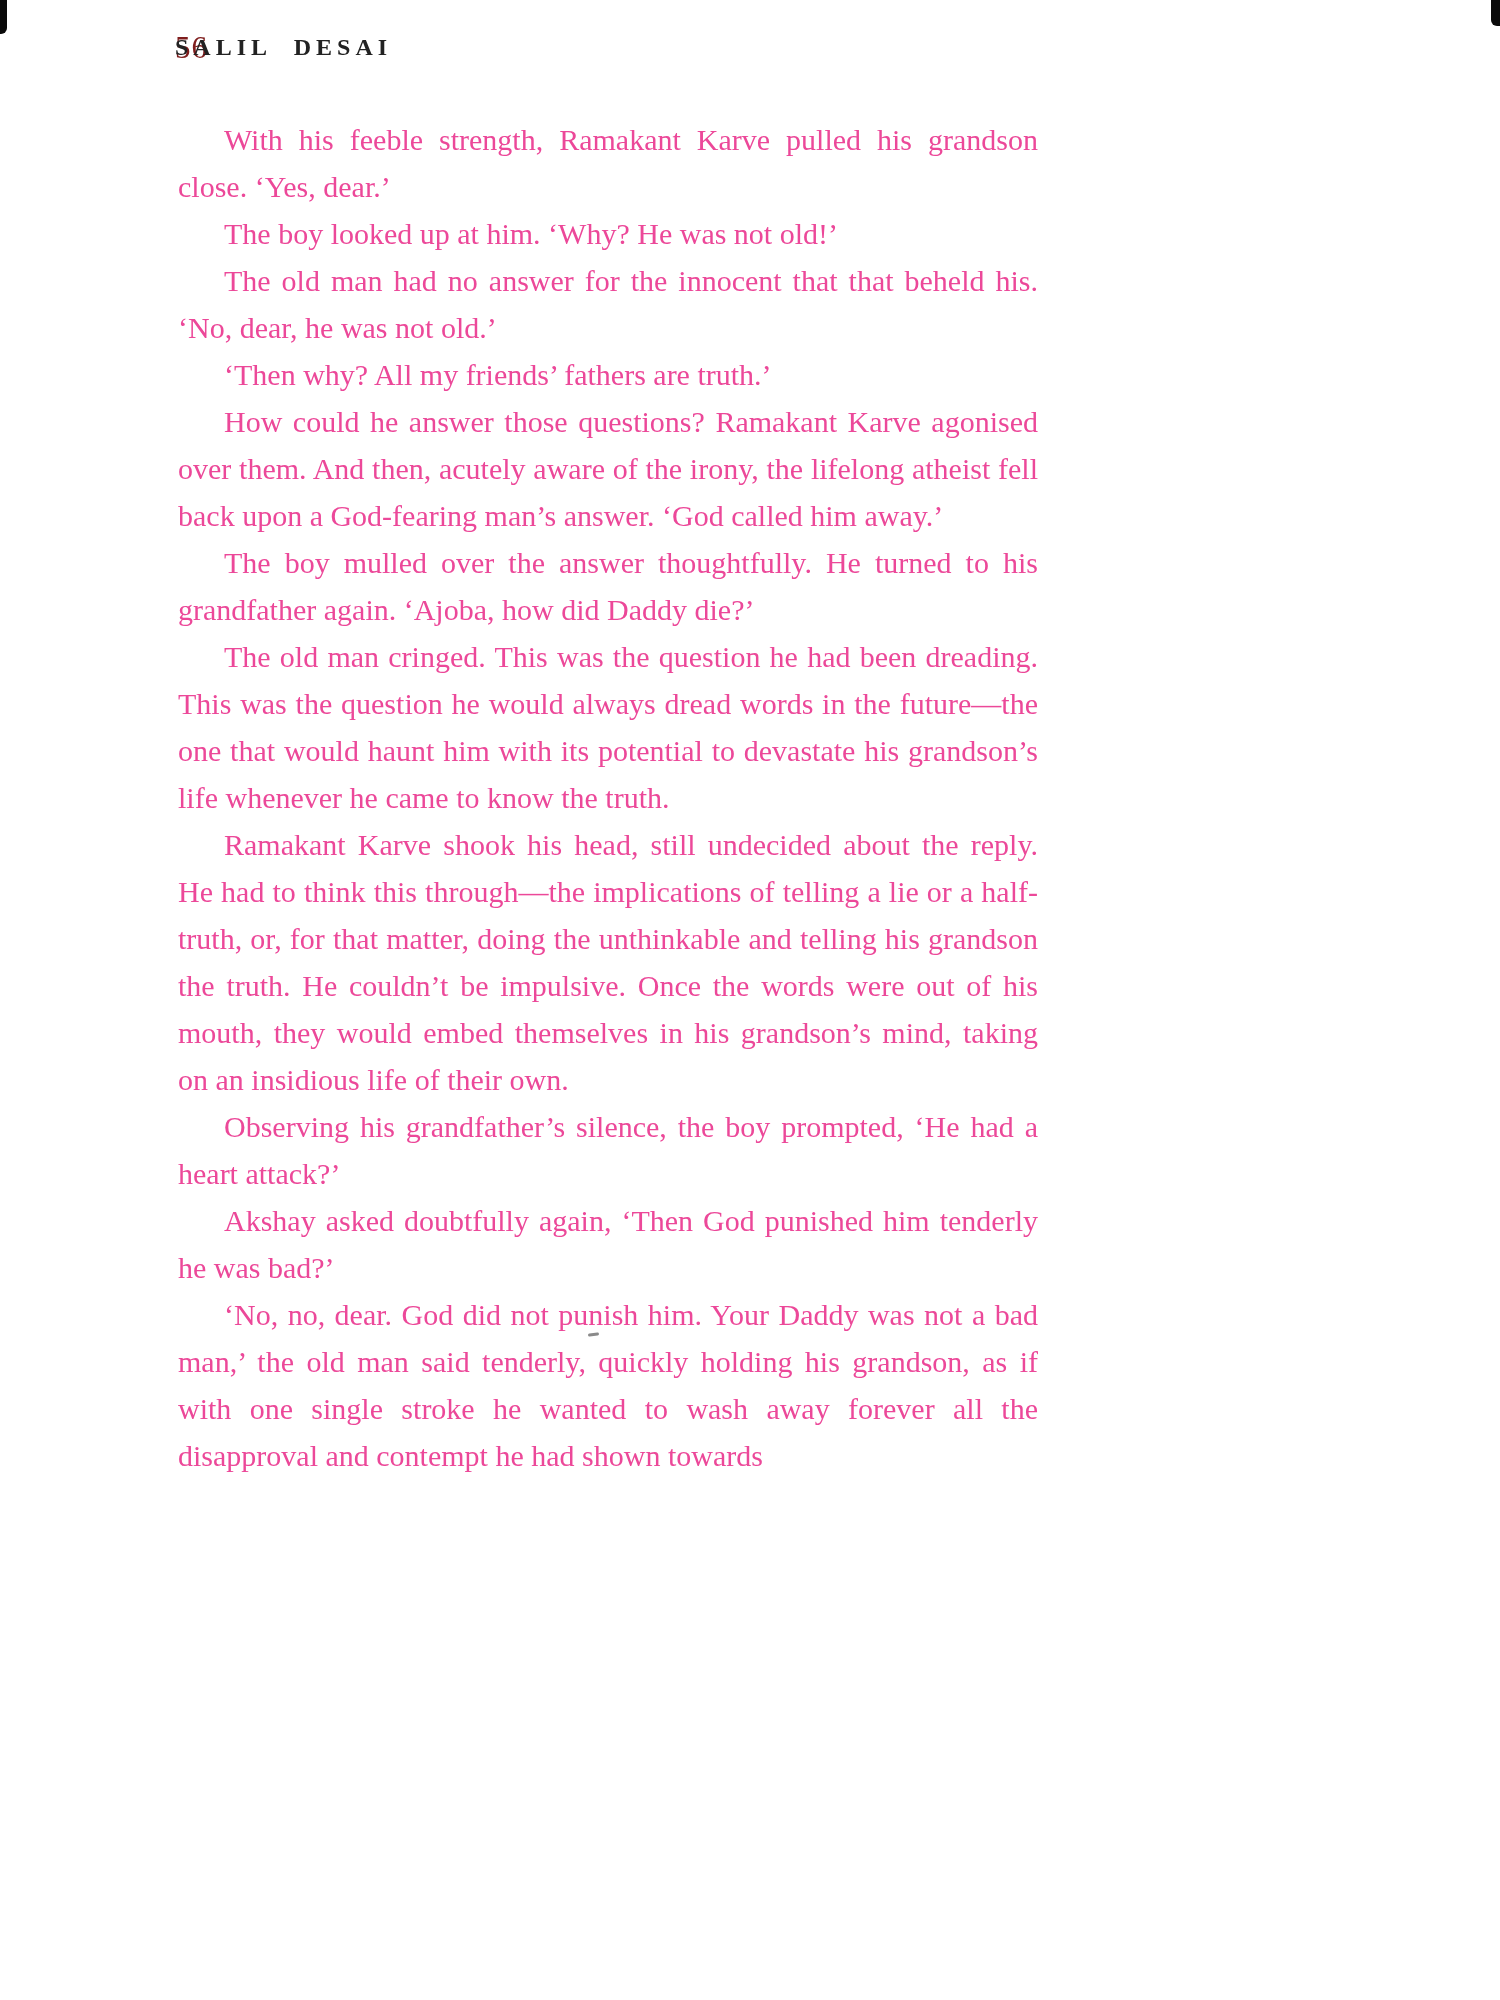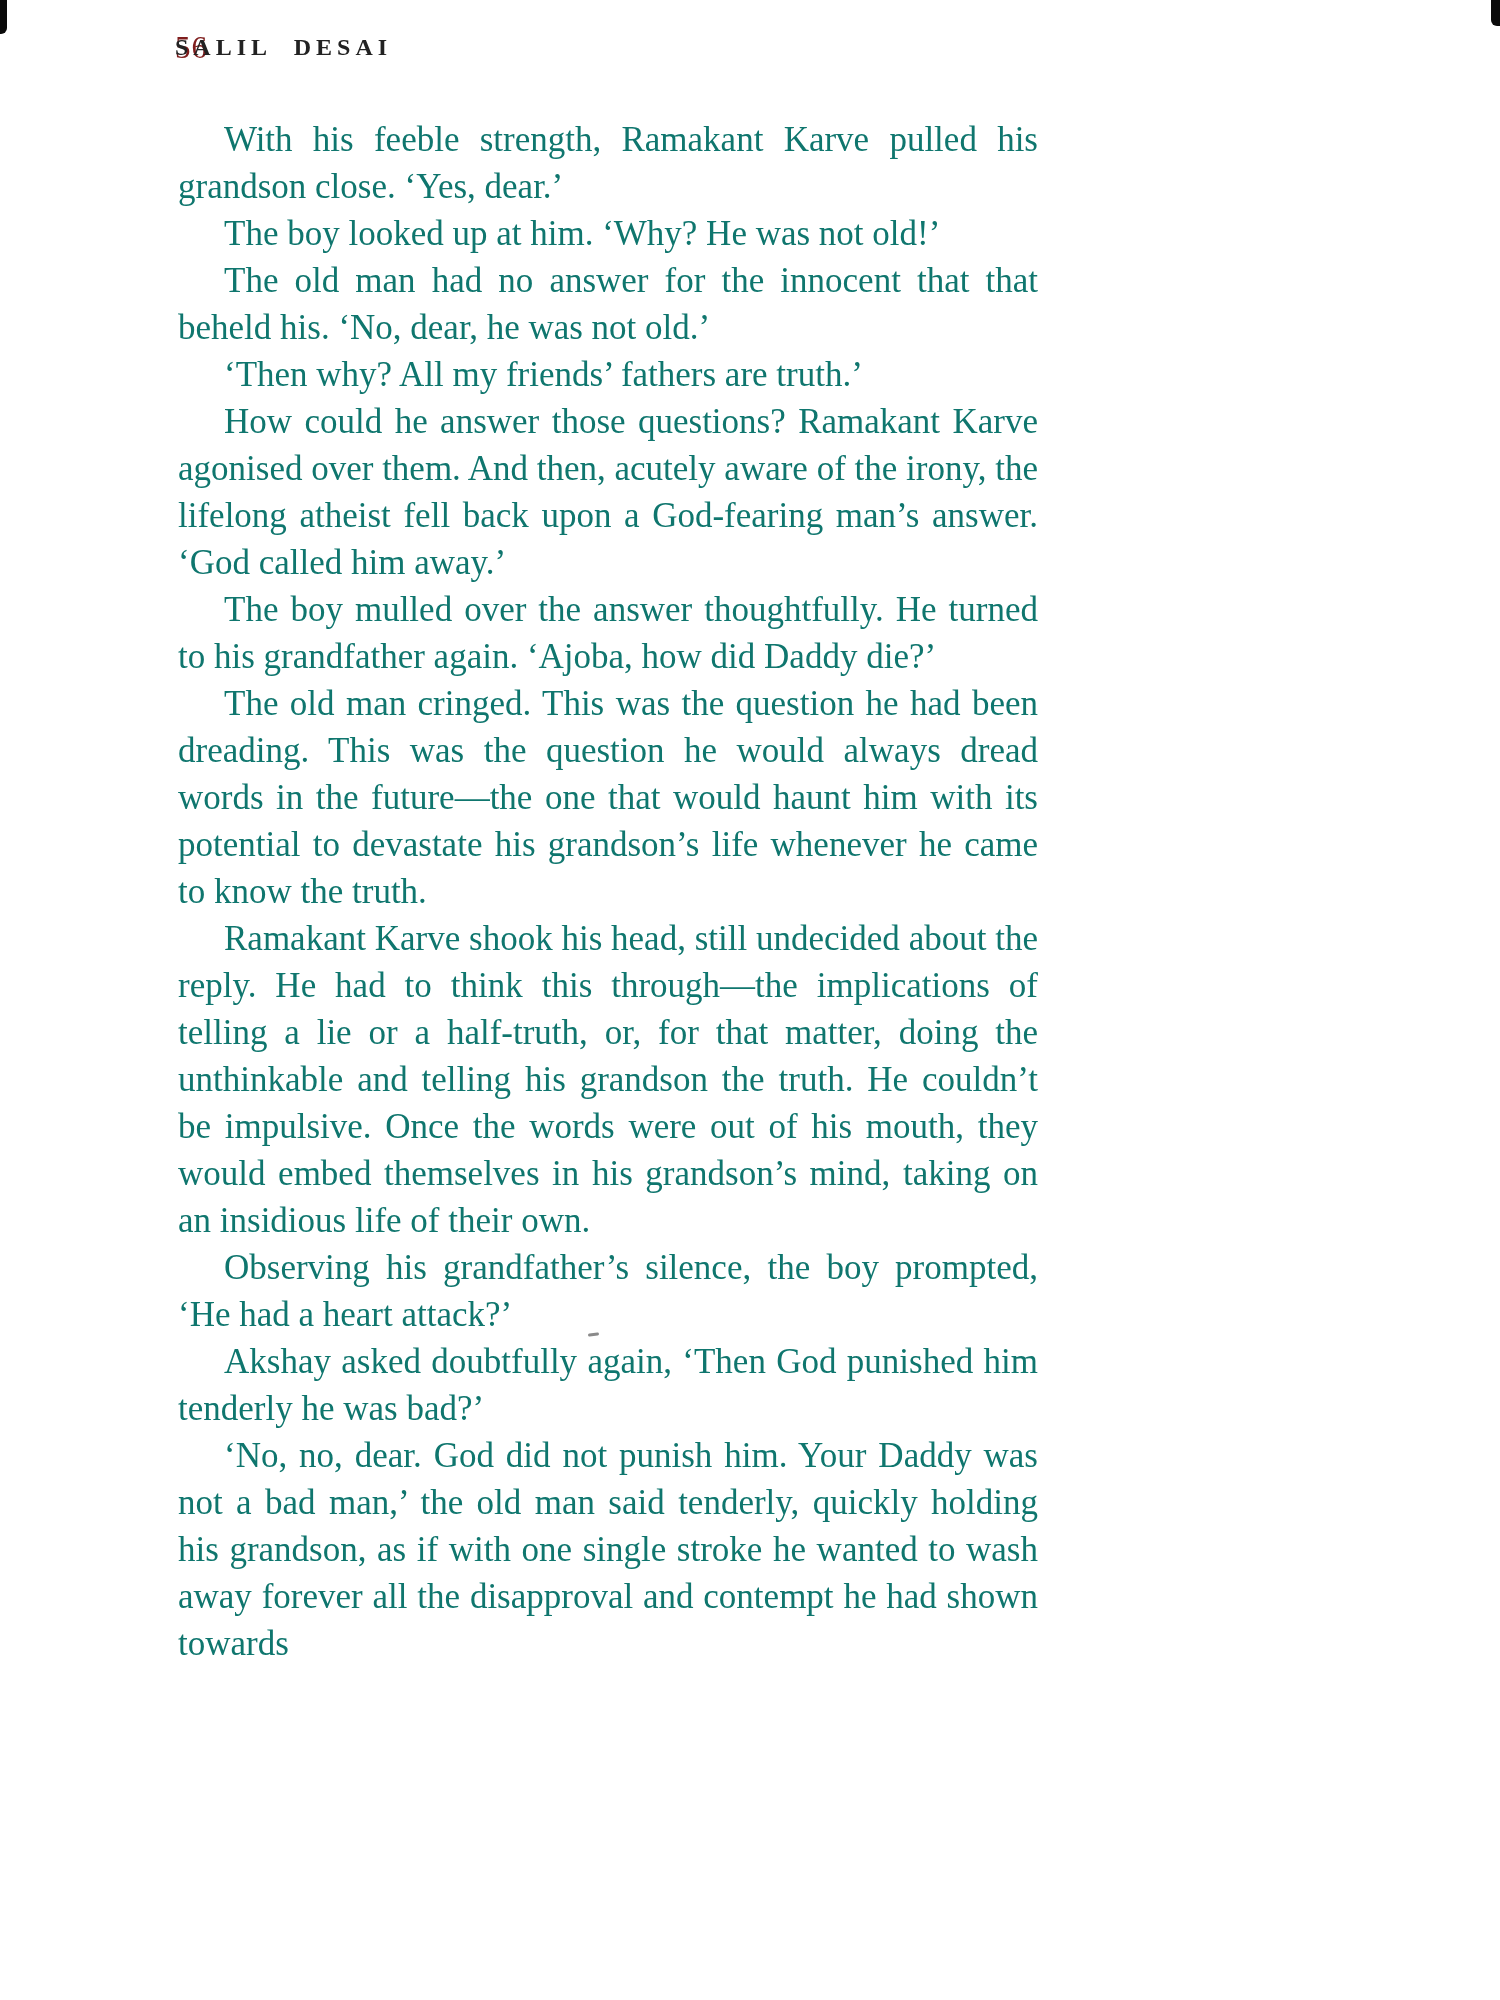--- a/index.html
+++ b/index.html
@@ -64,24 +64,24 @@
     font-weight: 700;
     letter-spacing: 5px;
     word-spacing: 12px;
     color: #222222;
   }
   
   .body-text {
     position: absolute;
     left: 178px; top: 116px;
     width: 860px;
-    font-size: 35px;
+    font-size: 30px;
     line-height: 47px;
     text-align: justify;
-    color: #0f766e;
+    color: #ec4899;
   }
   .body-text p {
     margin: 0;
     padding: 0;
     text-indent: 46px;
   }
 </style>
 </head>
 <body>
 

